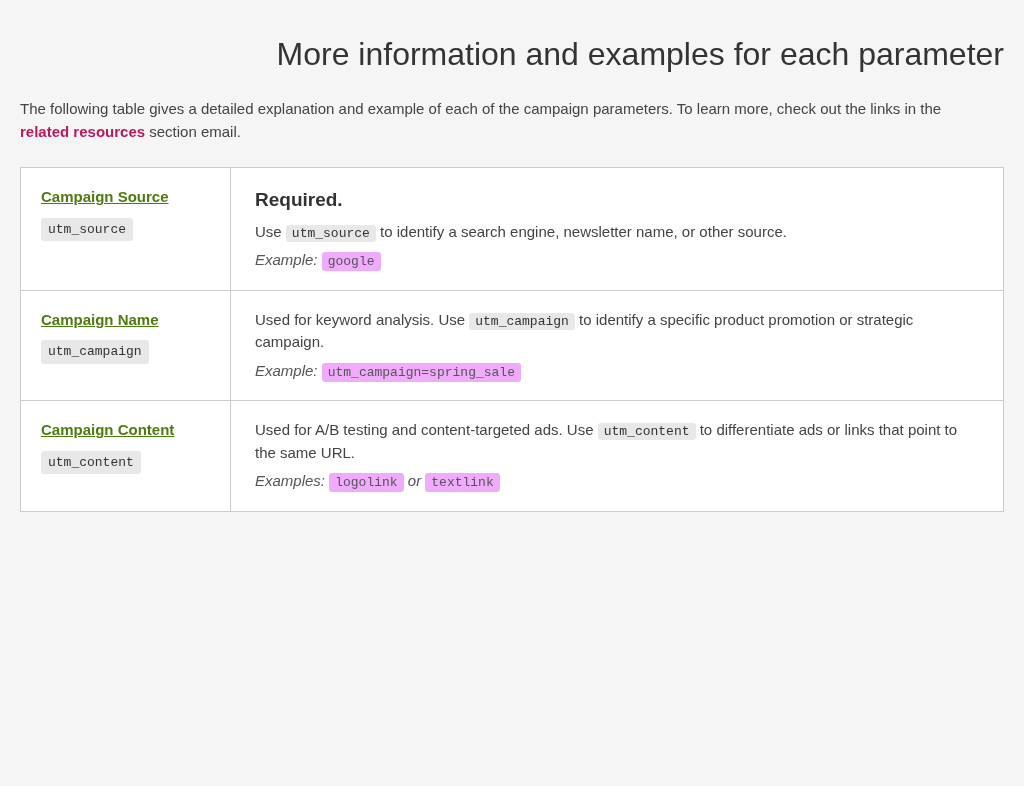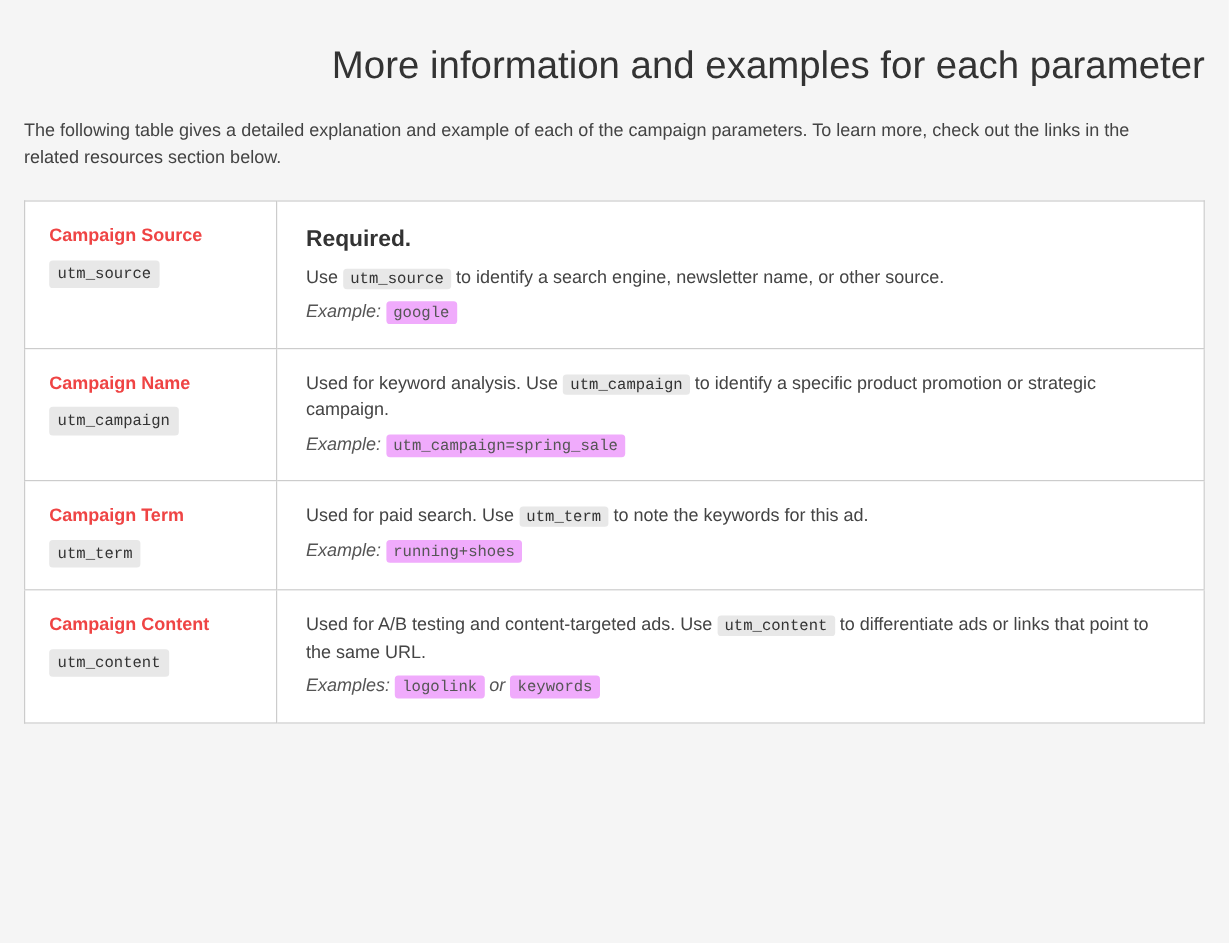--- a/index.html
+++ b/index.html
@@ -26,22 +26,23 @@
     }
 
     .intro-text {
       margin-bottom: 24px;
       color: #444;
       max-width: 960px;
       font-size: 15px;
     }
 
     .intro-text a {
-      color: #404040;
+      color: #be185d;
       text-decoration: none;
+      font-weight: bold;
     }
 
     .params-table {
       width: 100%;
       border-collapse: collapse;
       background: #fff;
       border: 1px solid #ccc;
       max-width: 1000px;
     }
 
@@ -58,23 +59,24 @@
       padding: 18px 20px;
       width: 210px;
       min-width: 210px;
       border-right: 1px solid #ccc;
       background: #fff;
     }
 
     .param-title {
       font-weight: bold;
       font-size: 15px;
-      color: #ef4444;
+      color: #4d7c0f;
       margin-bottom: 8px;
       display: block;
+      text-decoration: underline;
     }
 
     .param-tag {
       display: inline-block;
       background-color: #e8e8e8;
       border-radius: 3px;
       padding: 2px 7px;
       font-family: 'Courier New', Courier, monospace;
       font-size: 13px;
       color: #333;
@@ -126,48 +128,41 @@
       color: #555;
       text-align: right;
     }
   </style>
 </head>
 <body>
 
 <h1 class="page-title">More information and examples for each parameter</h1>
 
 <p class="intro-text">
-  <span>The following table gives a detailed explanation and example of each of the campaign parameters. To learn more, check out the links in the </span><a href="#">related resources</a><span> section below.</span>
+  <span>The following table gives a detailed explanation and example of each of the campaign parameters. To learn more, check out the links in the </span><a href="#">related resources</a><span> section email.</span>
 </p>
 
 <table class="params-table">
   <tbody id="table-body">
   <tr>
         <td class="param-name-cell"><span class="param-title">Campaign Source</span><span class="param-tag">utm_source</span></td>
         <td class="param-desc-cell">
           <p class="param-required">Required.</p>
           <p class="param-desc">Use <span class="inline-code">utm_source</span> to identify a search engine, newsletter name, or other source.</p>
           <p class="param-example"><span>Example: </span><span class="code-tag">google</span></p>
         </td>
       </tr>
       <tr>
         <td class="param-name-cell"><span class="param-title">Campaign Name</span><span class="param-tag">utm_campaign</span></td>
         <td class="param-desc-cell">
           <p class="param-desc">Used for keyword analysis. Use <span class="inline-code">utm_campaign</span> to identify a specific product promotion or strategic campaign.</p>
           <p class="param-example"><span>Example: </span><span class="code-tag">utm_campaign=spring_sale</span></p>
         </td>
       </tr>
       <tr>
-        <td class="param-name-cell"><span class="param-title">Campaign Term</span><span class="param-tag">utm_term</span></td>
-        <td class="param-desc-cell">
-          <p class="param-desc">Used for paid search. Use <span class="inline-code">utm_term</span> to note the keywords for this ad.</p>
-          <p class="param-example"><span>Example: </span><span class="code-tag">running+shoes</span></p>
-        </td>
-      </tr>
-      <tr>
         <td class="param-name-cell"><span class="param-title">Campaign Content</span><span class="param-tag">utm_content</span></td>
         <td class="param-desc-cell">
           <p class="param-desc">Used for A/B testing and content-targeted ads. Use <span class="inline-code">utm_content</span> to differentiate ads or links that point to the same URL.</p>
-          <p class="param-example"><span>Examples: </span><span class="code-tag">logolink</span><span class="example-or"> or </span><span class="code-tag">keywords</span></p>
+          <p class="param-example"><span>Examples: </span><span class="code-tag">logolink</span><span class="example-or"> or </span><span class="code-tag">textlink</span></p>
         </td>
       </tr>
     </tbody>
 </table>
 
 </body></html>

